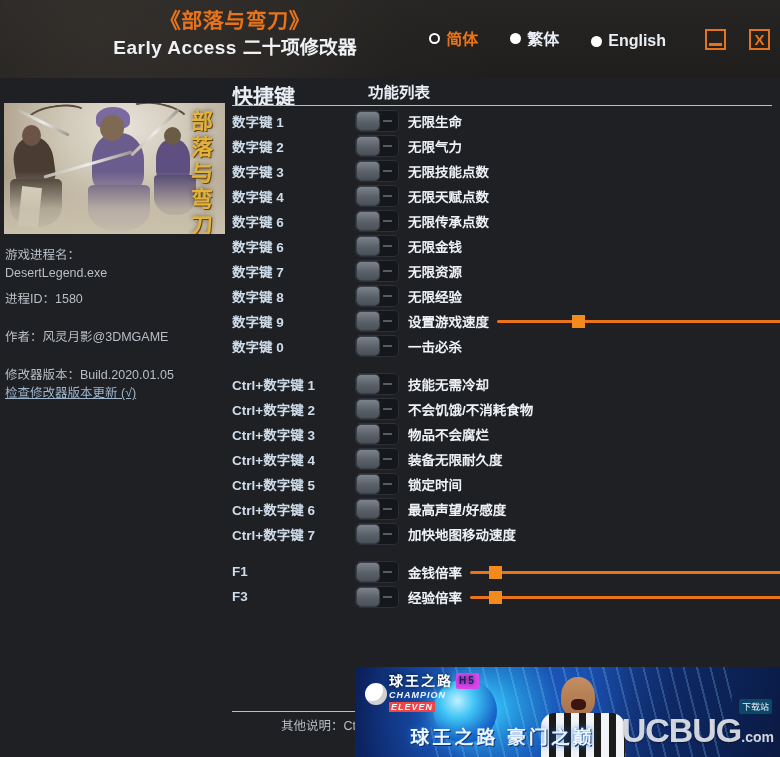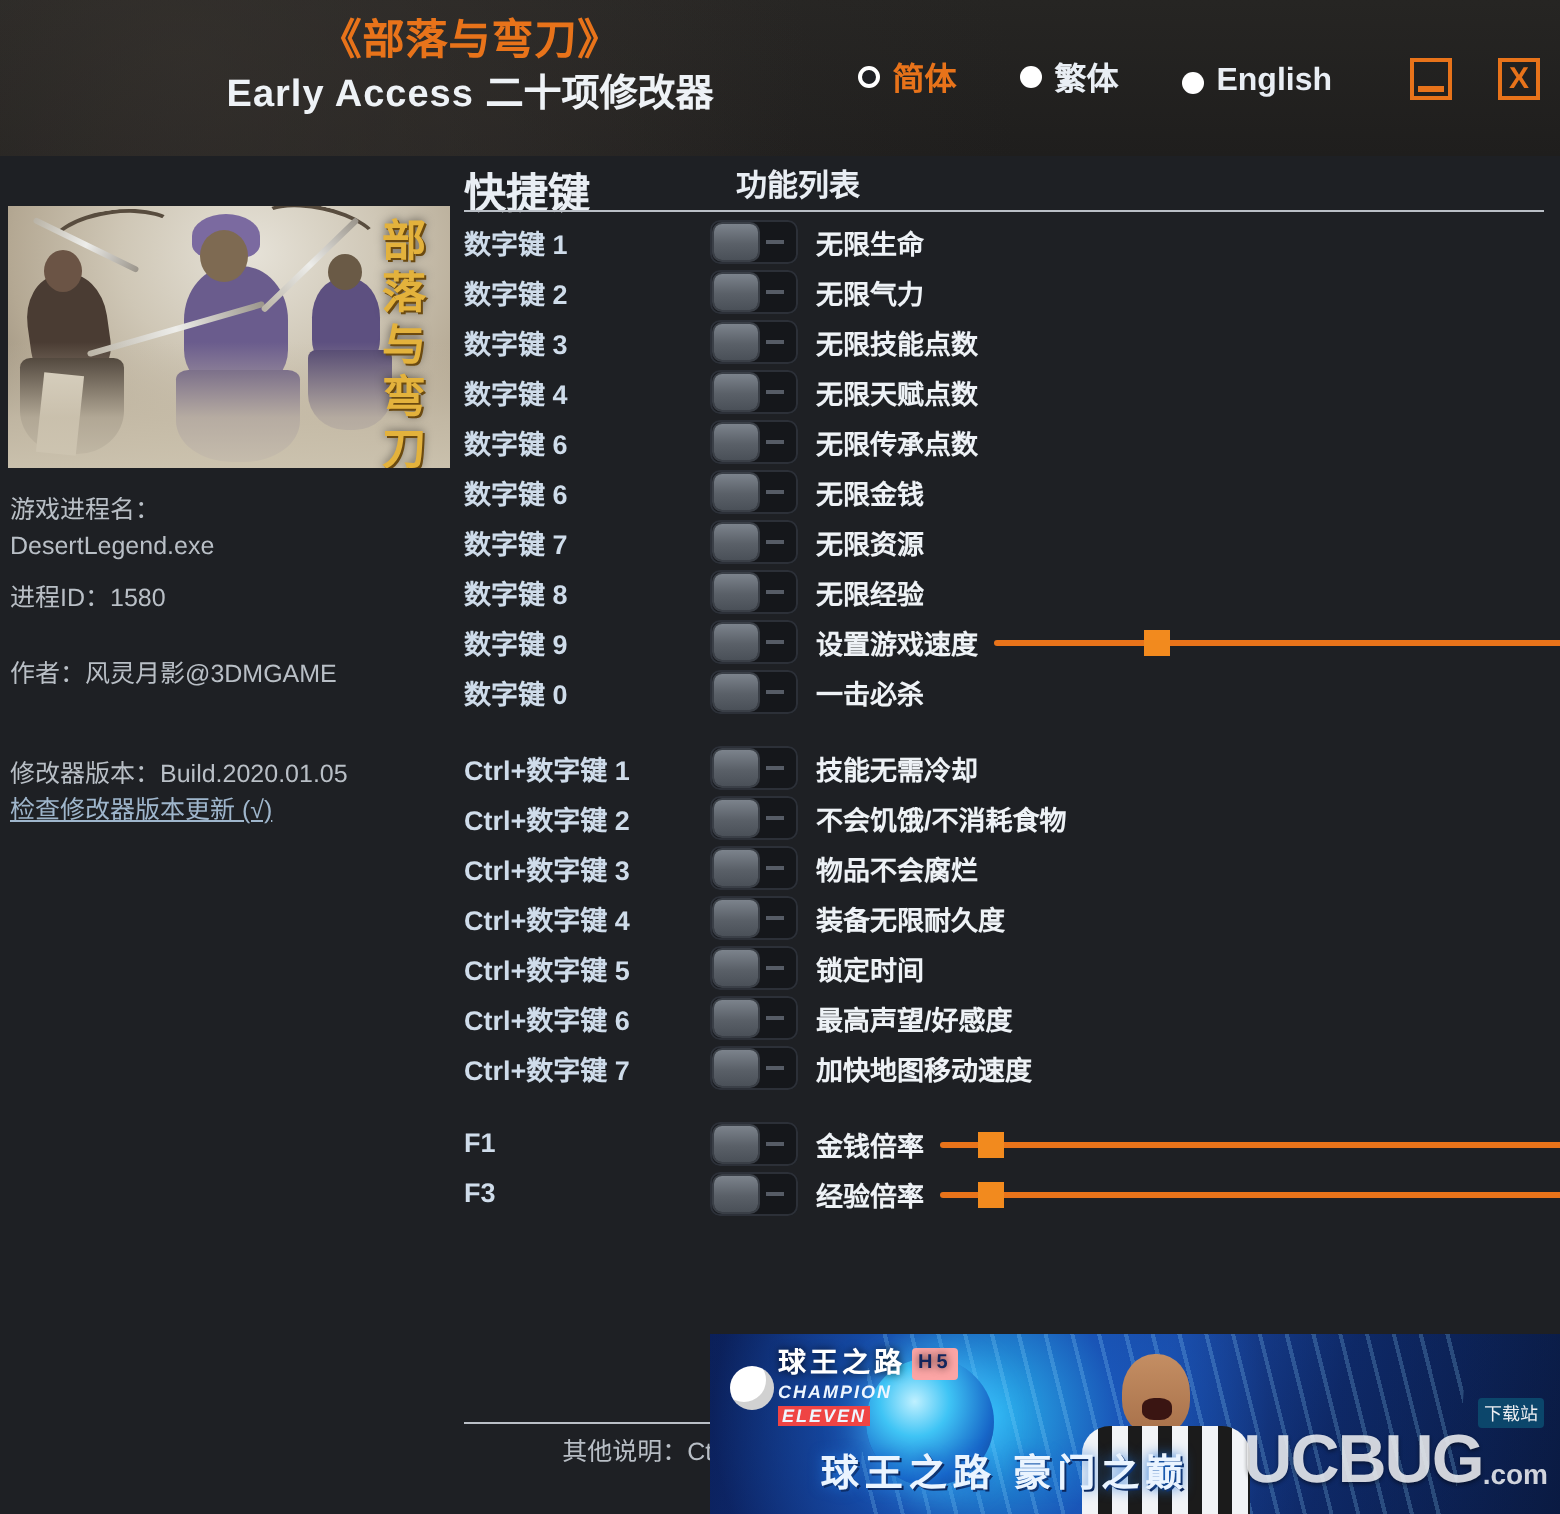--- a/index.html
+++ b/index.html
@@ -200,21 +200,21 @@
     position: absolute;
     left: 5px;
     width: 215px;
     color: #b9bfc6;
     font-size: 12.5px;
     line-height: 18px;
   }
   .info-proc  { top: 168px; }
   .info-pid   { top: 212px; }
   .info-auth  { top: 250px; }
-  .info-ver   { top: 288px; margin-top: 12px; }
+  .info-ver   { top: 288px; }
   .info-link {
     color: #9fb6cc;
     text-decoration: underline;
     cursor: pointer;
     display: inline-block;
   }
 
   
   .main {
     position: absolute;
@@ -380,21 +380,21 @@
     position: absolute; left: 8px; top: 6px;
     width: 120px; height: 34px;
   }
   .ad-logo .l1 {
     font-size: 14px; font-weight: bold; color: #ffffff;
     letter-spacing: 2px; line-height: 16px;
     text-shadow: 0 0 4px rgba(0,0,0,.8);
   }
   .ad-logo .h5 {
     display: inline-block;
-    background: #fca5a5;
+    background: #d946ef;
     color: #12255c;
     font-size: 10px;
     font-weight: bold;
     padding: 0 3px;
     border-radius: 2px;
     margin-left: 3px;
     vertical-align: 2px;
   }
   .ad-logo .l2 {
     font-size: 9px; font-weight: bold; color: #eef6ff;

